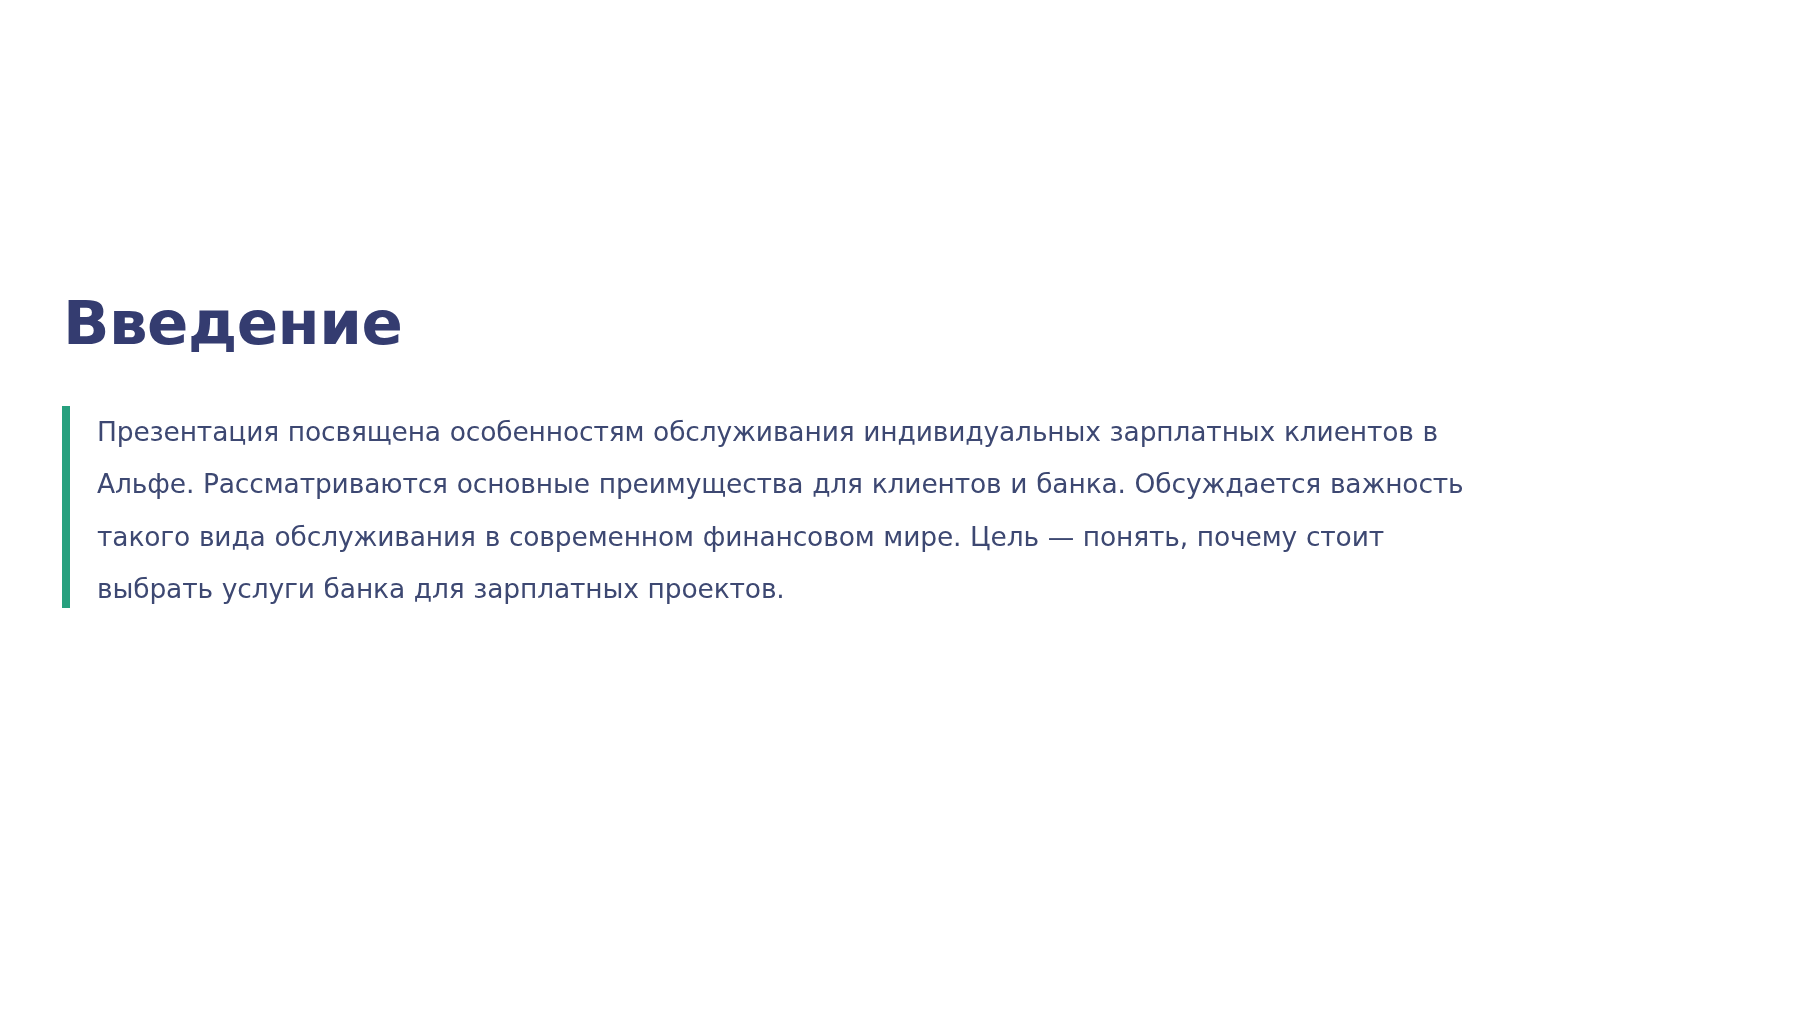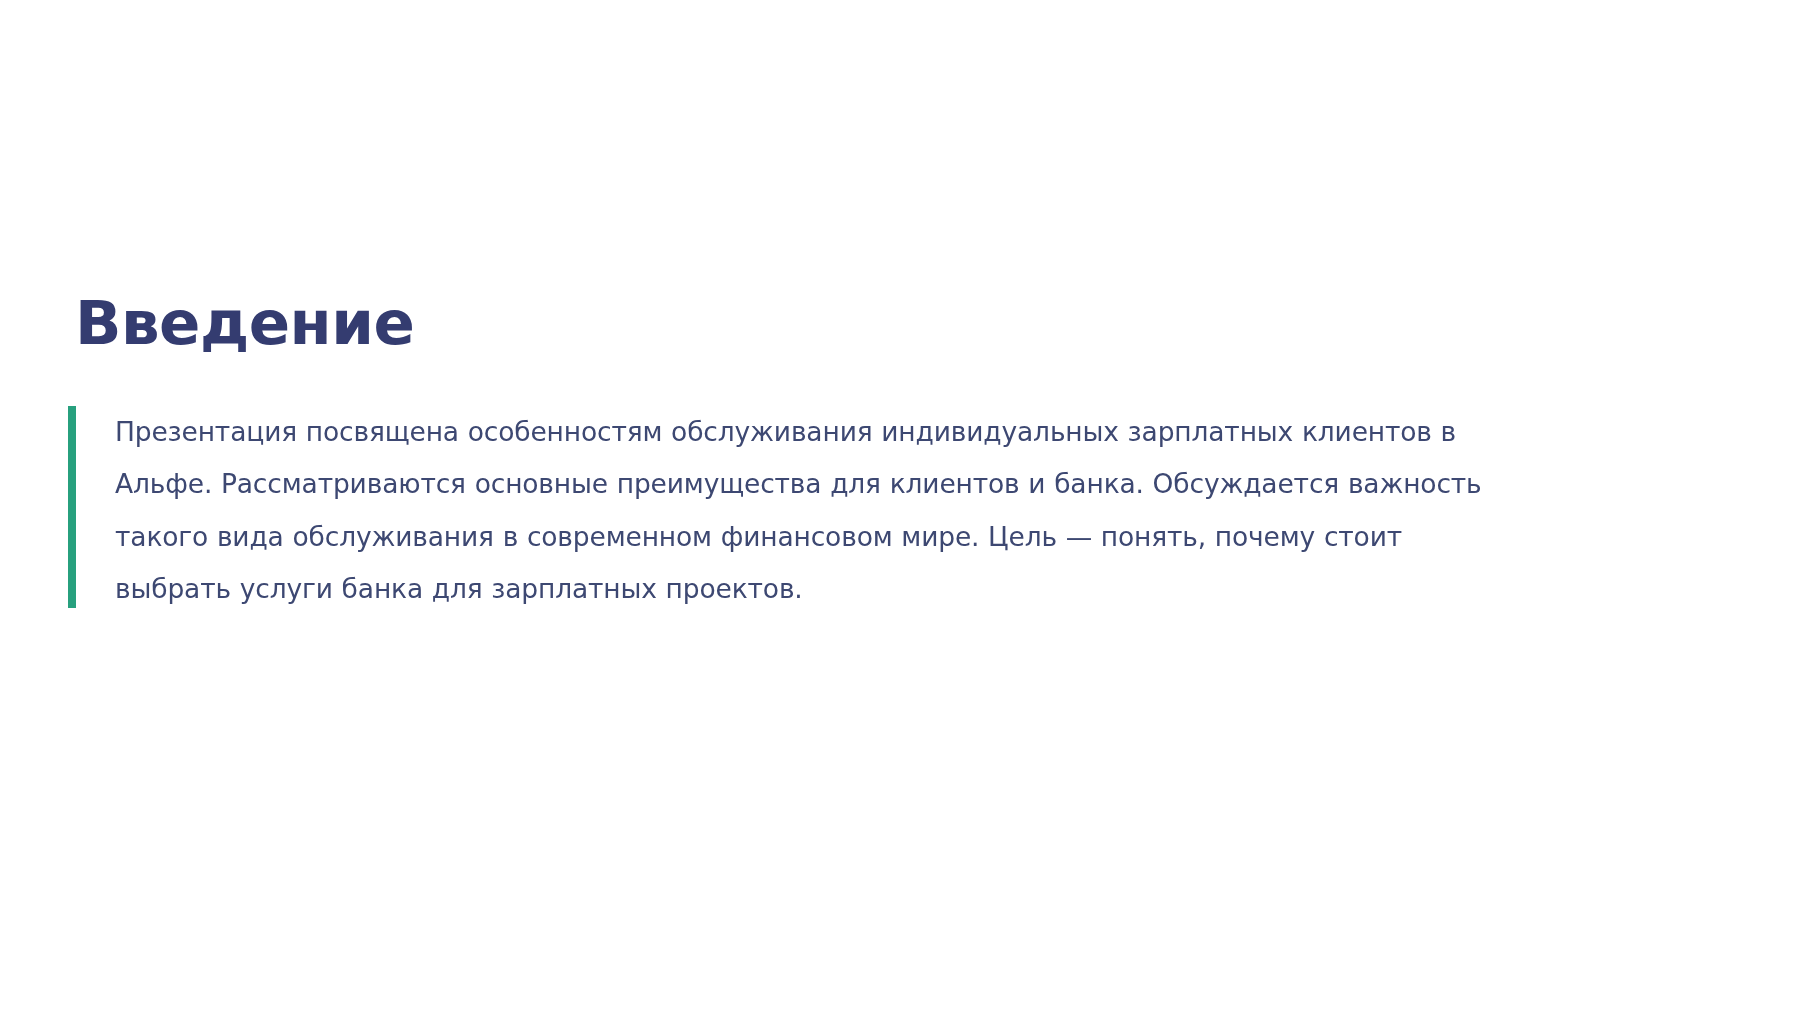--- a/index.html
+++ b/index.html
@@ -19,43 +19,44 @@
   .slide {
     position: relative;
     width: 1800px;
     height: 1013px;
     background: #ffffff;
     box-sizing: border-box;
   }
 
   .slide-body {
     position: absolute;
-    left: 68px;
+    left: 56px;
     top: 290px;
     width: 1560px;
   }
 
   .slide-title {
     margin: 0;
     padding: 0 0 0 7px;
     font-family: "DejaVu Sans", "Liberation Sans", sans-serif;
     font-size: 61px;
     font-weight: 700;
     line-height: 1.08;
     letter-spacing: -0.5px;
     color: #343c70;
     white-space: nowrap;
   }
 
   .body-block {
     position: relative;
     margin-top: 50px;
-    padding-left: 47px;
+    padding-left: 35px;
     min-height: 202px;
     box-sizing: border-box;
+    margin-left: 6px;
   }
 
   .accent-bar {
     position: absolute;
     left: 0;
     top: 0;
     width: 8px;
     height: 202px;
     background: #27a07e;
     border-radius: 0;

